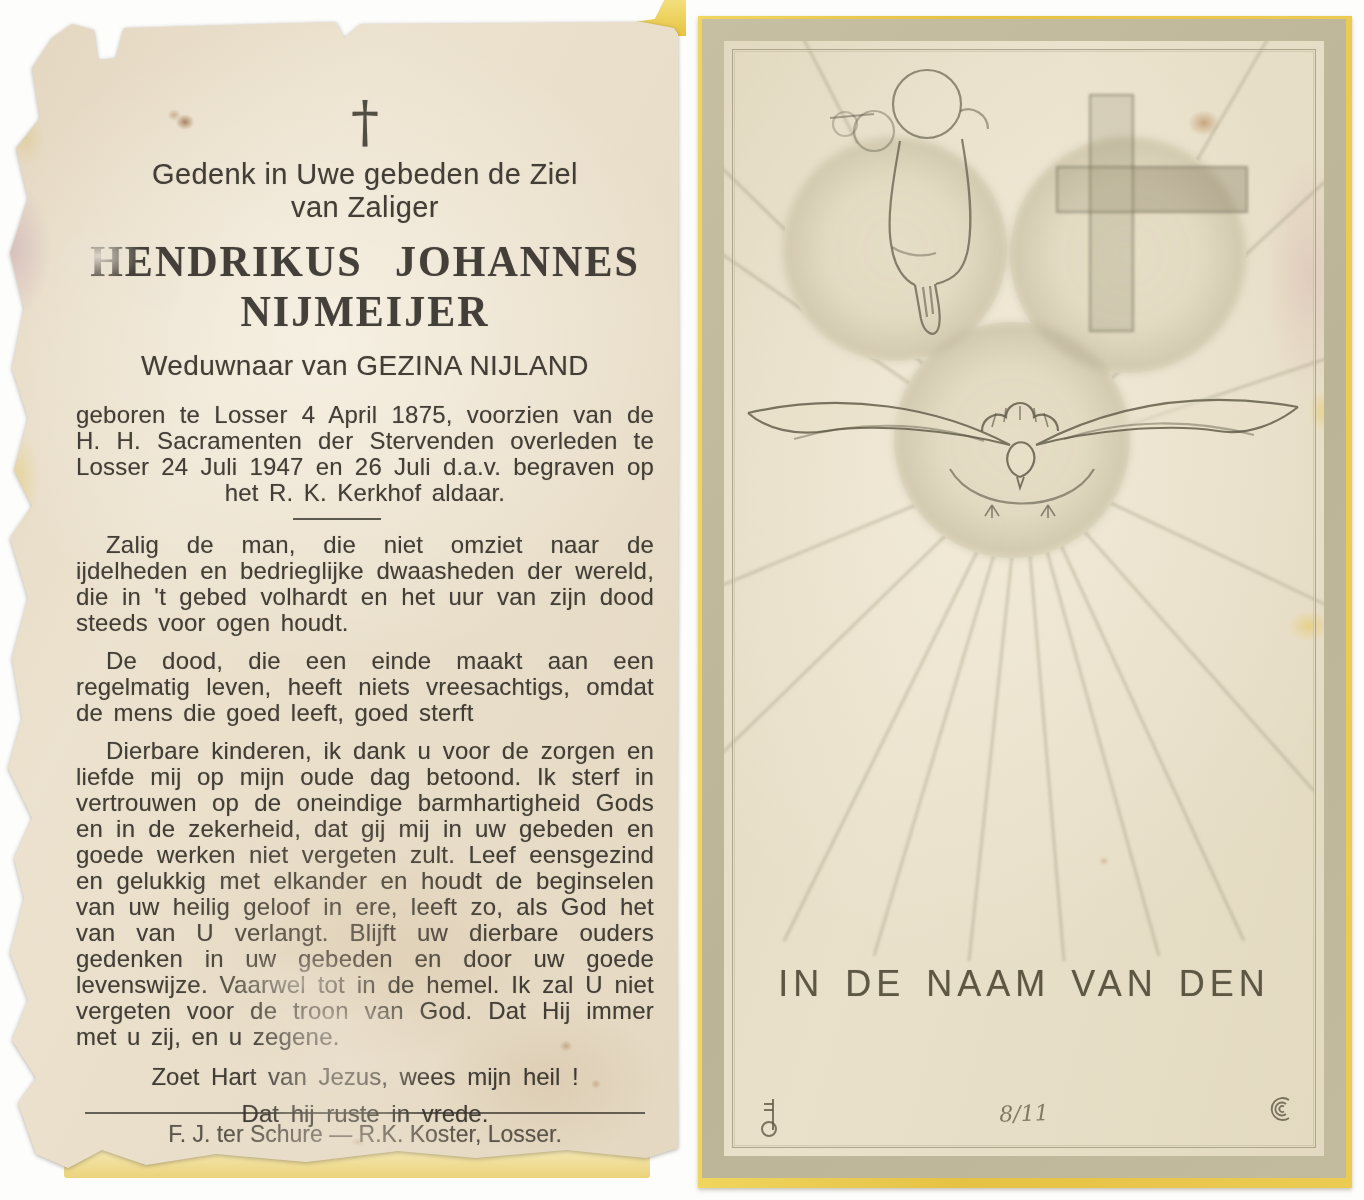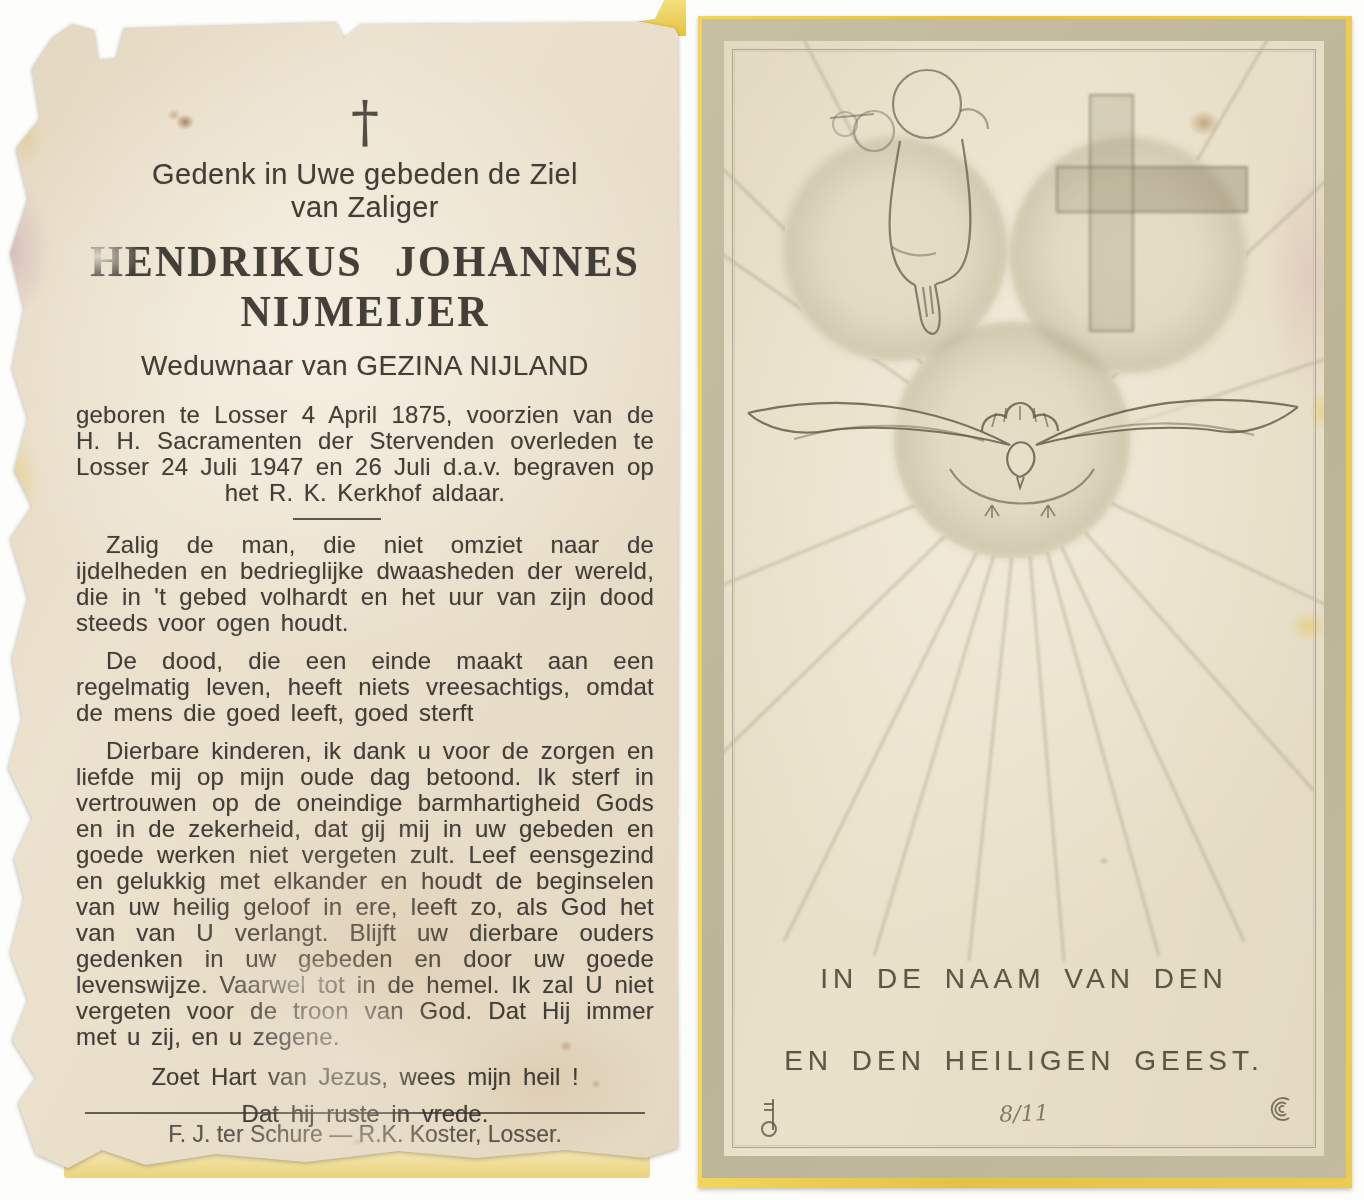--- a/index.html
+++ b/index.html
@@ -83,21 +83,21 @@
       radial-gradient(30px 22px at 585px 585px, rgba(230,195,80,.5), rgba(230,195,80,0) 70%),
       radial-gradient(18px 30px at 597px 370px, rgba(235,200,85,.45), rgba(235,200,85,0) 70%),
       radial-gradient(7px 6px at 380px 820px, rgba(170,110,70,.3), rgba(170,110,70,0) 75%),
       radial-gradient(480px 640px at 45% 38%, rgba(255,251,240,.4), rgba(255,251,240,0) 80%),
       linear-gradient(105deg, rgba(200,188,158,.18), rgba(244,238,224,.06) 40%, rgba(200,186,156,.16) 100%),
       #e9e0c9;}
   .inner-frame{position:absolute;inset:8px;border:1.5px solid rgba(143,135,108,.65);
     box-shadow:inset 0 0 0 1px rgba(233,224,201,.8), inset 0 0 0 2px rgba(150,142,115,.25);}
   .artwork{position:absolute;inset:0;width:100%;height:100%;}
   .blessing{position:absolute;left:0;width:100%;text-align:center;
-    color:rgba(82,76,57,.9);font-size:28px;letter-spacing:5px;word-spacing:6px;
+    color:rgba(82,76,57,.9);font-size:36px;letter-spacing:5px;word-spacing:6px;
     text-shadow:0 0 1px rgba(82,76,57,.3);}
   .bl1{top:922px;} .bl2{top:964px;} .bl3{top:1004px;}
   .marks-row{position:absolute;left:26px;right:26px;top:1052px;height:48px;}
   .monogram{position:absolute;left:8px;top:2px;}
   .plate-number{position:absolute;left:0;right:0;text-align:center;top:8px;
     font-family:"DejaVu Serif",serif;font-style:italic;font-size:22px;
     color:rgba(112,104,80,.85);transform:rotate(-2deg);}
   .pubmark{position:absolute;right:2px;top:0px;}
 </style>
 </head>
@@ -229,21 +229,20 @@
             <path d="M293,436 l3,11 l4,-11" stroke-width="1.8"></path>
             <path d="M226,428 C252,474 344,474 370,428" opacity="0.75"></path>
             <path d="M268,464 l-7,11 m7,-11 l0,13 m0,-13 l7,11" stroke-width="1.6" opacity="0.85"></path>
             <path d="M324,464 l-7,11 m7,-11 l0,13 m0,-13 l7,11" stroke-width="1.6" opacity="0.85"></path>
           </g>
         </svg>
 
         <div class="inner-frame"></div>
 
         <div class="blessing bl1">IN DE NAAM VAN DEN</div>
-        <div class="blessing bl3">EN DEN HEILIGEN GEEST.</div>
 
         <div class="marks-row">
           <svg class="monogram" width="28" height="46" viewBox="0 0 28 46" xmlns="http://www.w3.org/2000/svg">
             <g stroke="rgba(95,88,68,0.8)" stroke-width="2" fill="none">
               <line x1="15" y1="4" x2="15" y2="35"></line>
               <line x1="6" y1="9" x2="15" y2="9"></line>
               <line x1="6" y1="15" x2="15" y2="15"></line>
               <circle cx="11" cy="34" r="7"></circle>
             </g>
           </svg>

